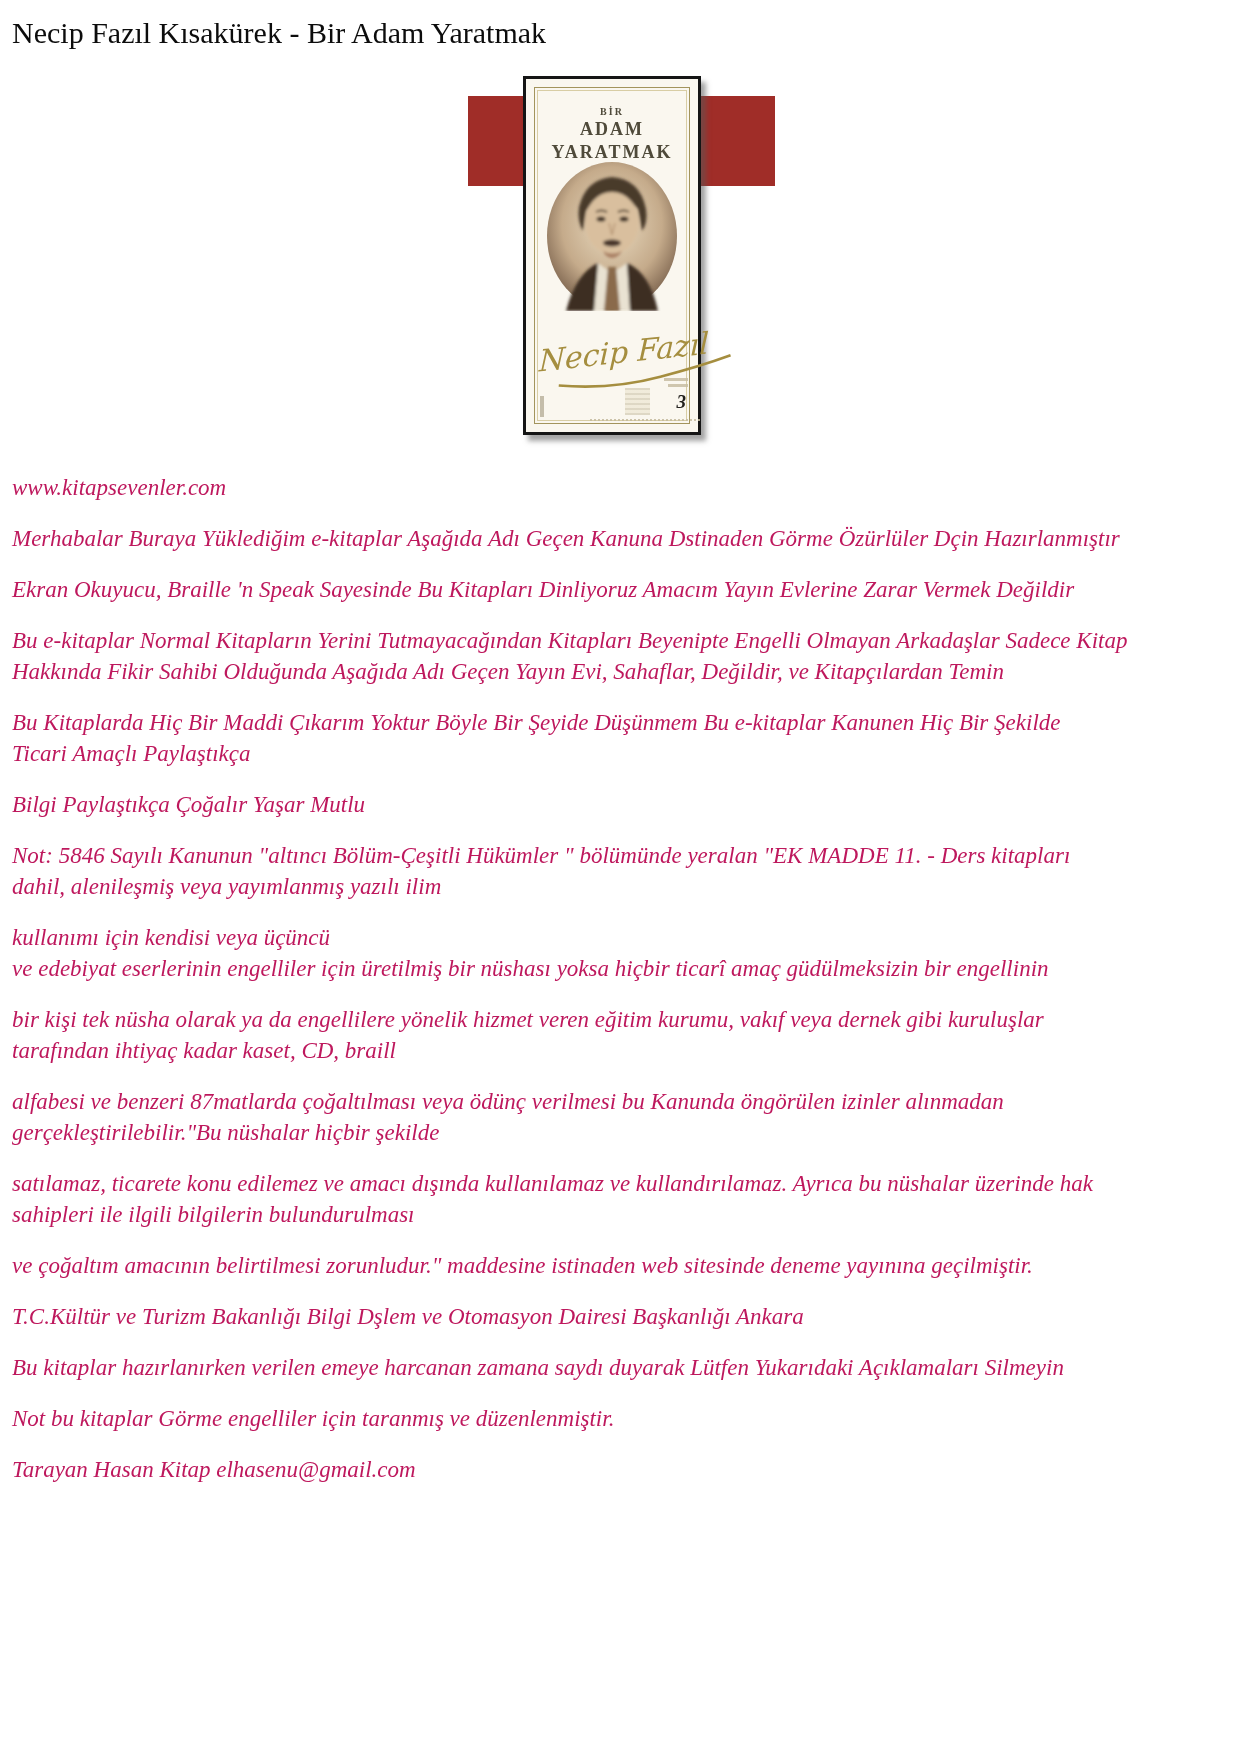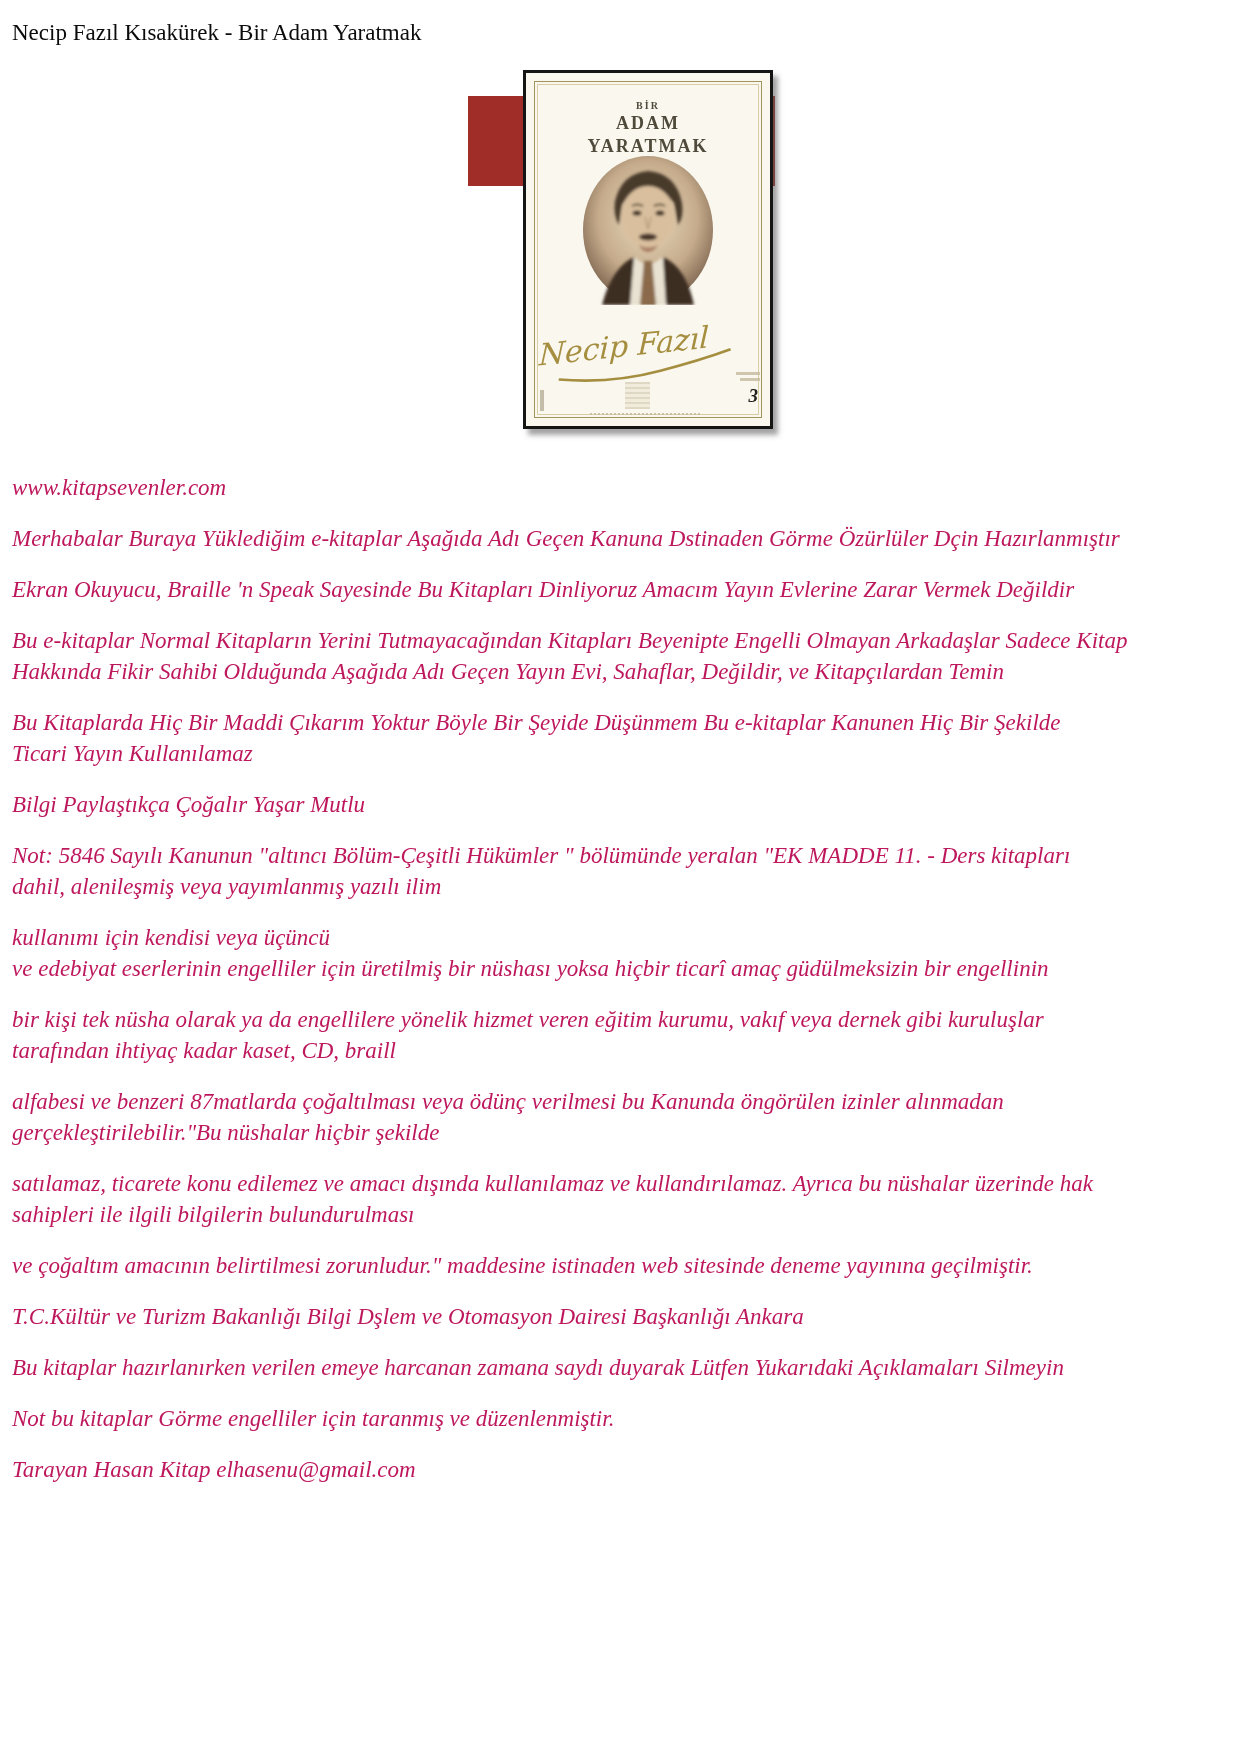--- a/index.html
+++ b/index.html
@@ -7,42 +7,42 @@
   .page {
     width: 1240px;
     min-height: 1754px;
     background: #ffffff;
     padding: 12px 12px 40px 12px;
     font-family: "Liberation Serif", serif;
     color: #111111;
     position: relative;
   }
   h1.doc-title {
-    font-size: 23px;
+    font-size: 30px;
     line-height: 30px;
     font-weight: normal;
     margin: 6px 0 0 0;
     color: #0c0c0c;
   }
   
   .figure {
     position: relative;
     height: 372px;
     margin-top: 22px;
   }
   .red-band {
     position: absolute;
     left: 456px; top: 26px;
     width: 307px; height: 90px;
     background: #a02d28;
   }
   .cover {
     position: absolute;
-    left: 511px; top: 0;
-    width: 250px; height: 359px;
+    left: 511px; top: 6px;
+    width: 178px; height: 359px;
     background: #faf7ef;
     border: 3px solid #151515;
     box-shadow: 5px 6px 5px rgba(90,90,90,0.55);
   }
   .cover-inner-border {
     position: absolute; inset: 8px;
     border: 1px solid #a3945c;
     pointer-events: none;
   }
   .cover-inner-border2 {
@@ -185,21 +185,21 @@
       </p>
       <p>
         <span class="line">Ekran Okuyucu, Braille 'n Speak Sayesinde Bu Kitapları Dinliyoruz Amacım Yayın Evlerine Zarar Vermek Değildir</span>
       </p>
       <p>
         <span class="line">Bu e-kitaplar Normal Kitapların Yerini Tutmayacağından Kitapları Beyenipte Engelli Olmayan Arkadaşlar Sadece Kitap</span>
         <span class="line">Hakkında Fikir Sahibi Olduğunda Aşağıda Adı Geçen Yayın Evi, Sahaflar, Değildir, ve Kitapçılardan Temin</span>
       </p>
       <p>
         <span class="line">Bu Kitaplarda Hiç Bir Maddi Çıkarım Yoktur Böyle Bir Şeyide Düşünmem Bu e-kitaplar Kanunen Hiç Bir Şekilde</span>
-        <span class="line">Ticari Yayın Kullanılamaz</span>
+        <span class="line">Ticari Amaçlı Paylaştıkça</span>
       </p>
       <p>
         <span class="line">Bilgi Paylaştıkça Çoğalır Yaşar Mutlu</span>
       </p>
       <p>
         <span class="line">Not: 5846 Sayılı Kanunun "altıncı Bölüm-Çeşitli Hükümler " bölümünde yeralan "EK MADDE 11. - Ders kitapları</span>
         <span class="line">dahil, alenileşmiş veya yayımlanmış yazılı ilim</span>
       </p>
       <p>
         <span class="line">kullanımı için kendisi veya üçüncü</span>

